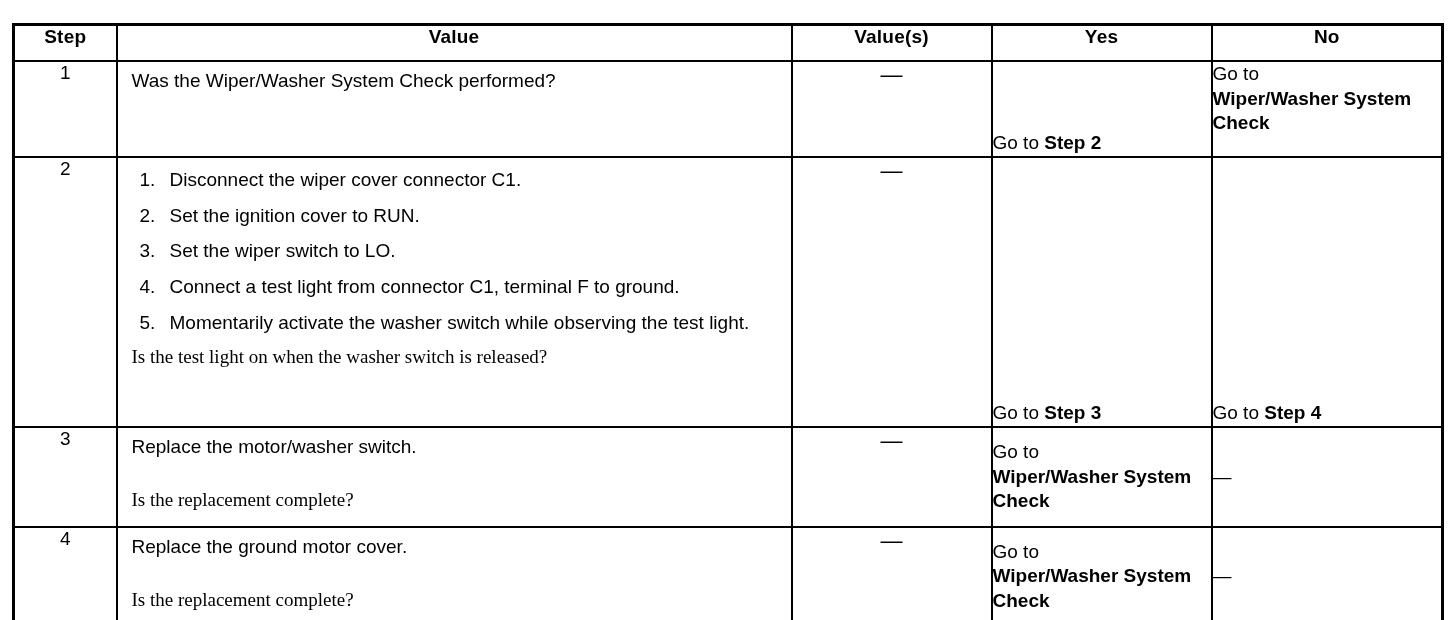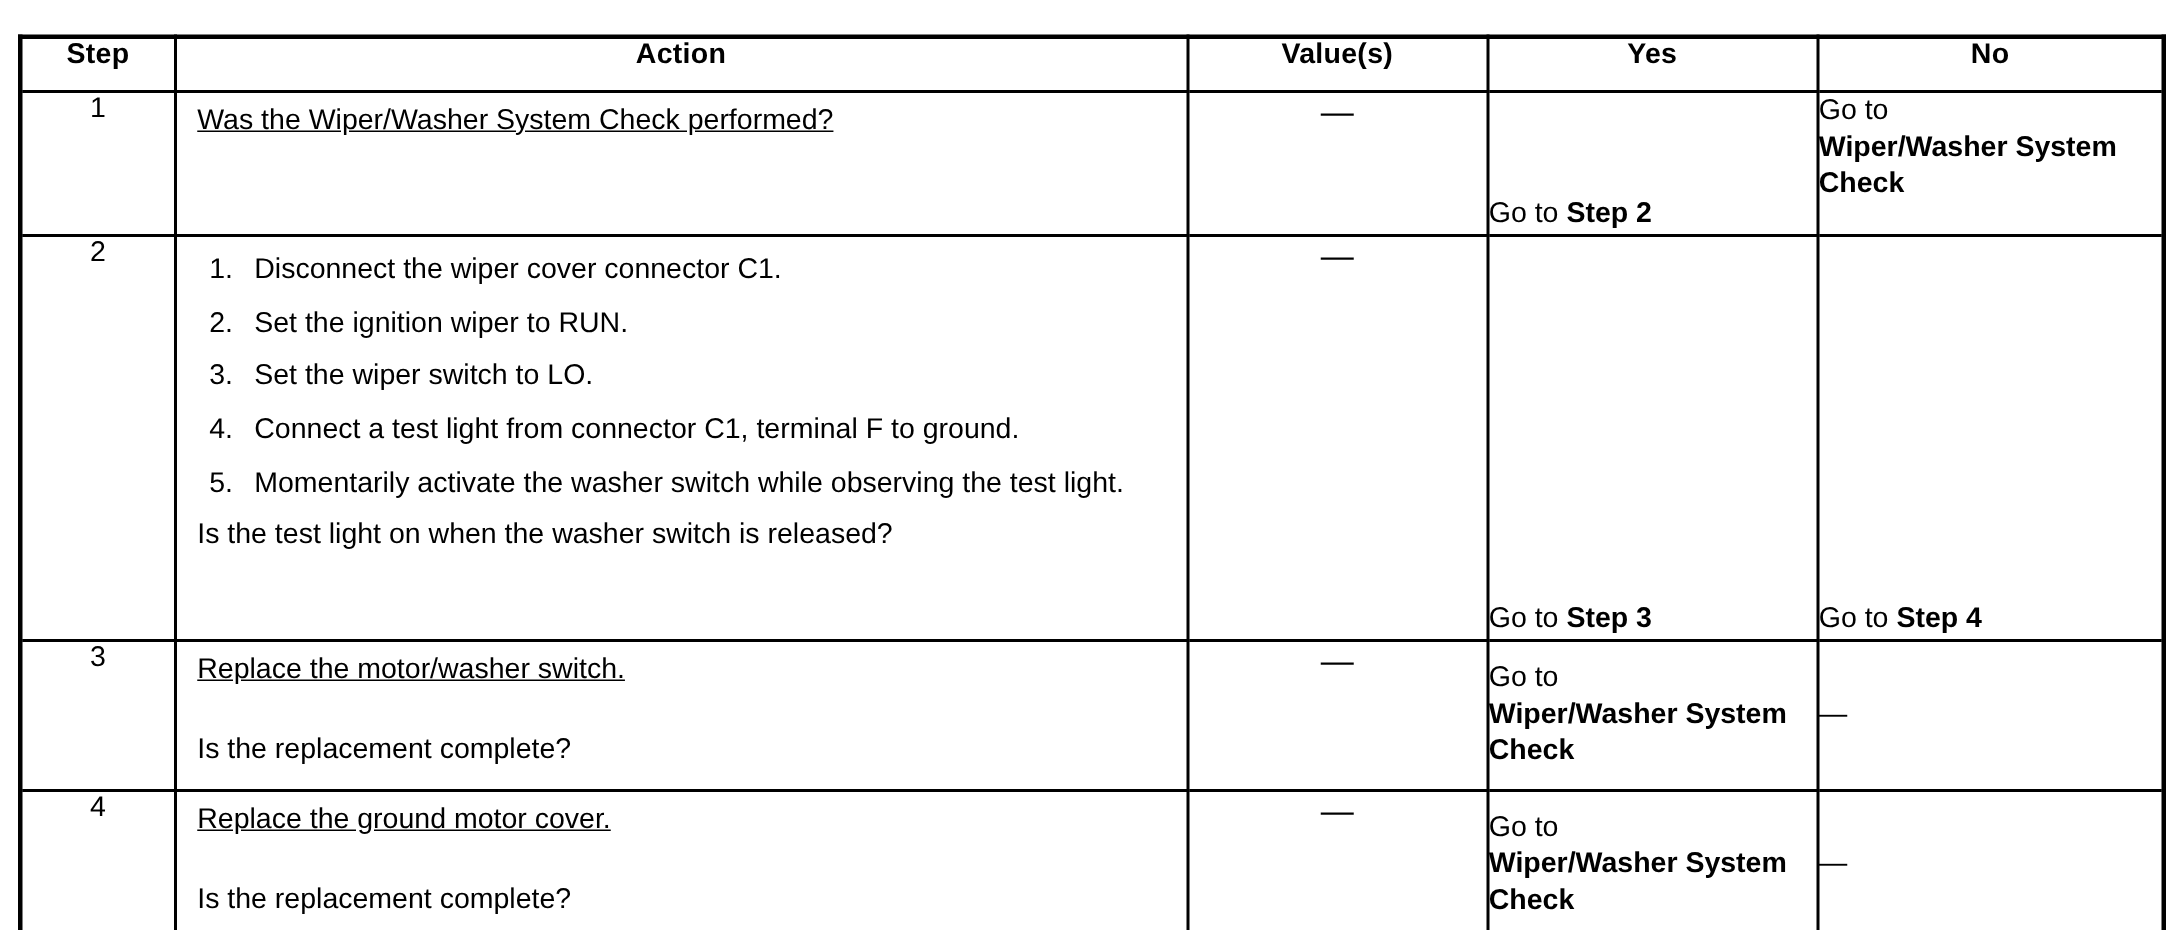--- a/index.html
+++ b/index.html
@@ -91,22 +91,22 @@
   .branch-cell .goto-line { white-space: nowrap; }
   .branch-cell .target    { font-weight: bold; }
 
   
   .action-cell { vertical-align: top; }
   .action-body {
     padding: 6px 14px 6px 14px;
     font-size: 19px;
     line-height: 1.32;
   }
-  .action-intro { margin: 0 0 2px 0; text-decoration: underline; }
-  .action-tail  { margin: 0; }
+  .action-intro { margin: 0 0 2px 0; }
+  .action-tail  { margin: 0; font-family: Liberation Serif, serif; }
 
   ol.steps {
     margin: 4px 0 6px 0;
     padding: 0 0 0 0;
     list-style: none;
     counter-reset: substep;
   }
   ol.steps li {
     counter-increment: substep;
     position: relative;
@@ -138,21 +138,21 @@
       <col class="c-step">
       <col class="c-act">
       <col class="c-val">
       <col class="c-yes">
       <col class="c-no">
     </colgroup>
 
     <thead>
       <tr>
         <th>Step</th>
-        <th>Action</th>
+        <th>Value</th>
         <th>Value(s)</th>
         <th>Yes</th>
         <th>No</th>
       </tr>
     </thead>
 
     <tbody>
 
       <tr style="height:96px;">
         <td class="step-cell">1</td>
@@ -175,21 +175,21 @@
           <div class="target">Wiper/Washer System Check</div>
         </td>
       </tr>
 
       <tr style="height:270px;">
         <td class="step-cell">2</td>
         <td class="action-cell">
           <div class="action-body">
             <ol class="steps">
               <li>Disconnect the wiper cover connector C1.</li>
-              <li>Set the ignition wiper to RUN.</li>
+              <li>Set the ignition cover to RUN.</li>
               <li>Set the wiper switch to LO.</li>
               <li>Connect a test light from connector C1, terminal F to ground.</li>
               <li>Momentarily activate the washer switch while observing the test light.</li>
             </ol>
             <p class="action-tail">Is the test light on when the washer switch is released?</p>
           </div>
         </td>
         <td class="val-cell">
           <span class="em-dash">—</span>
         </td>

